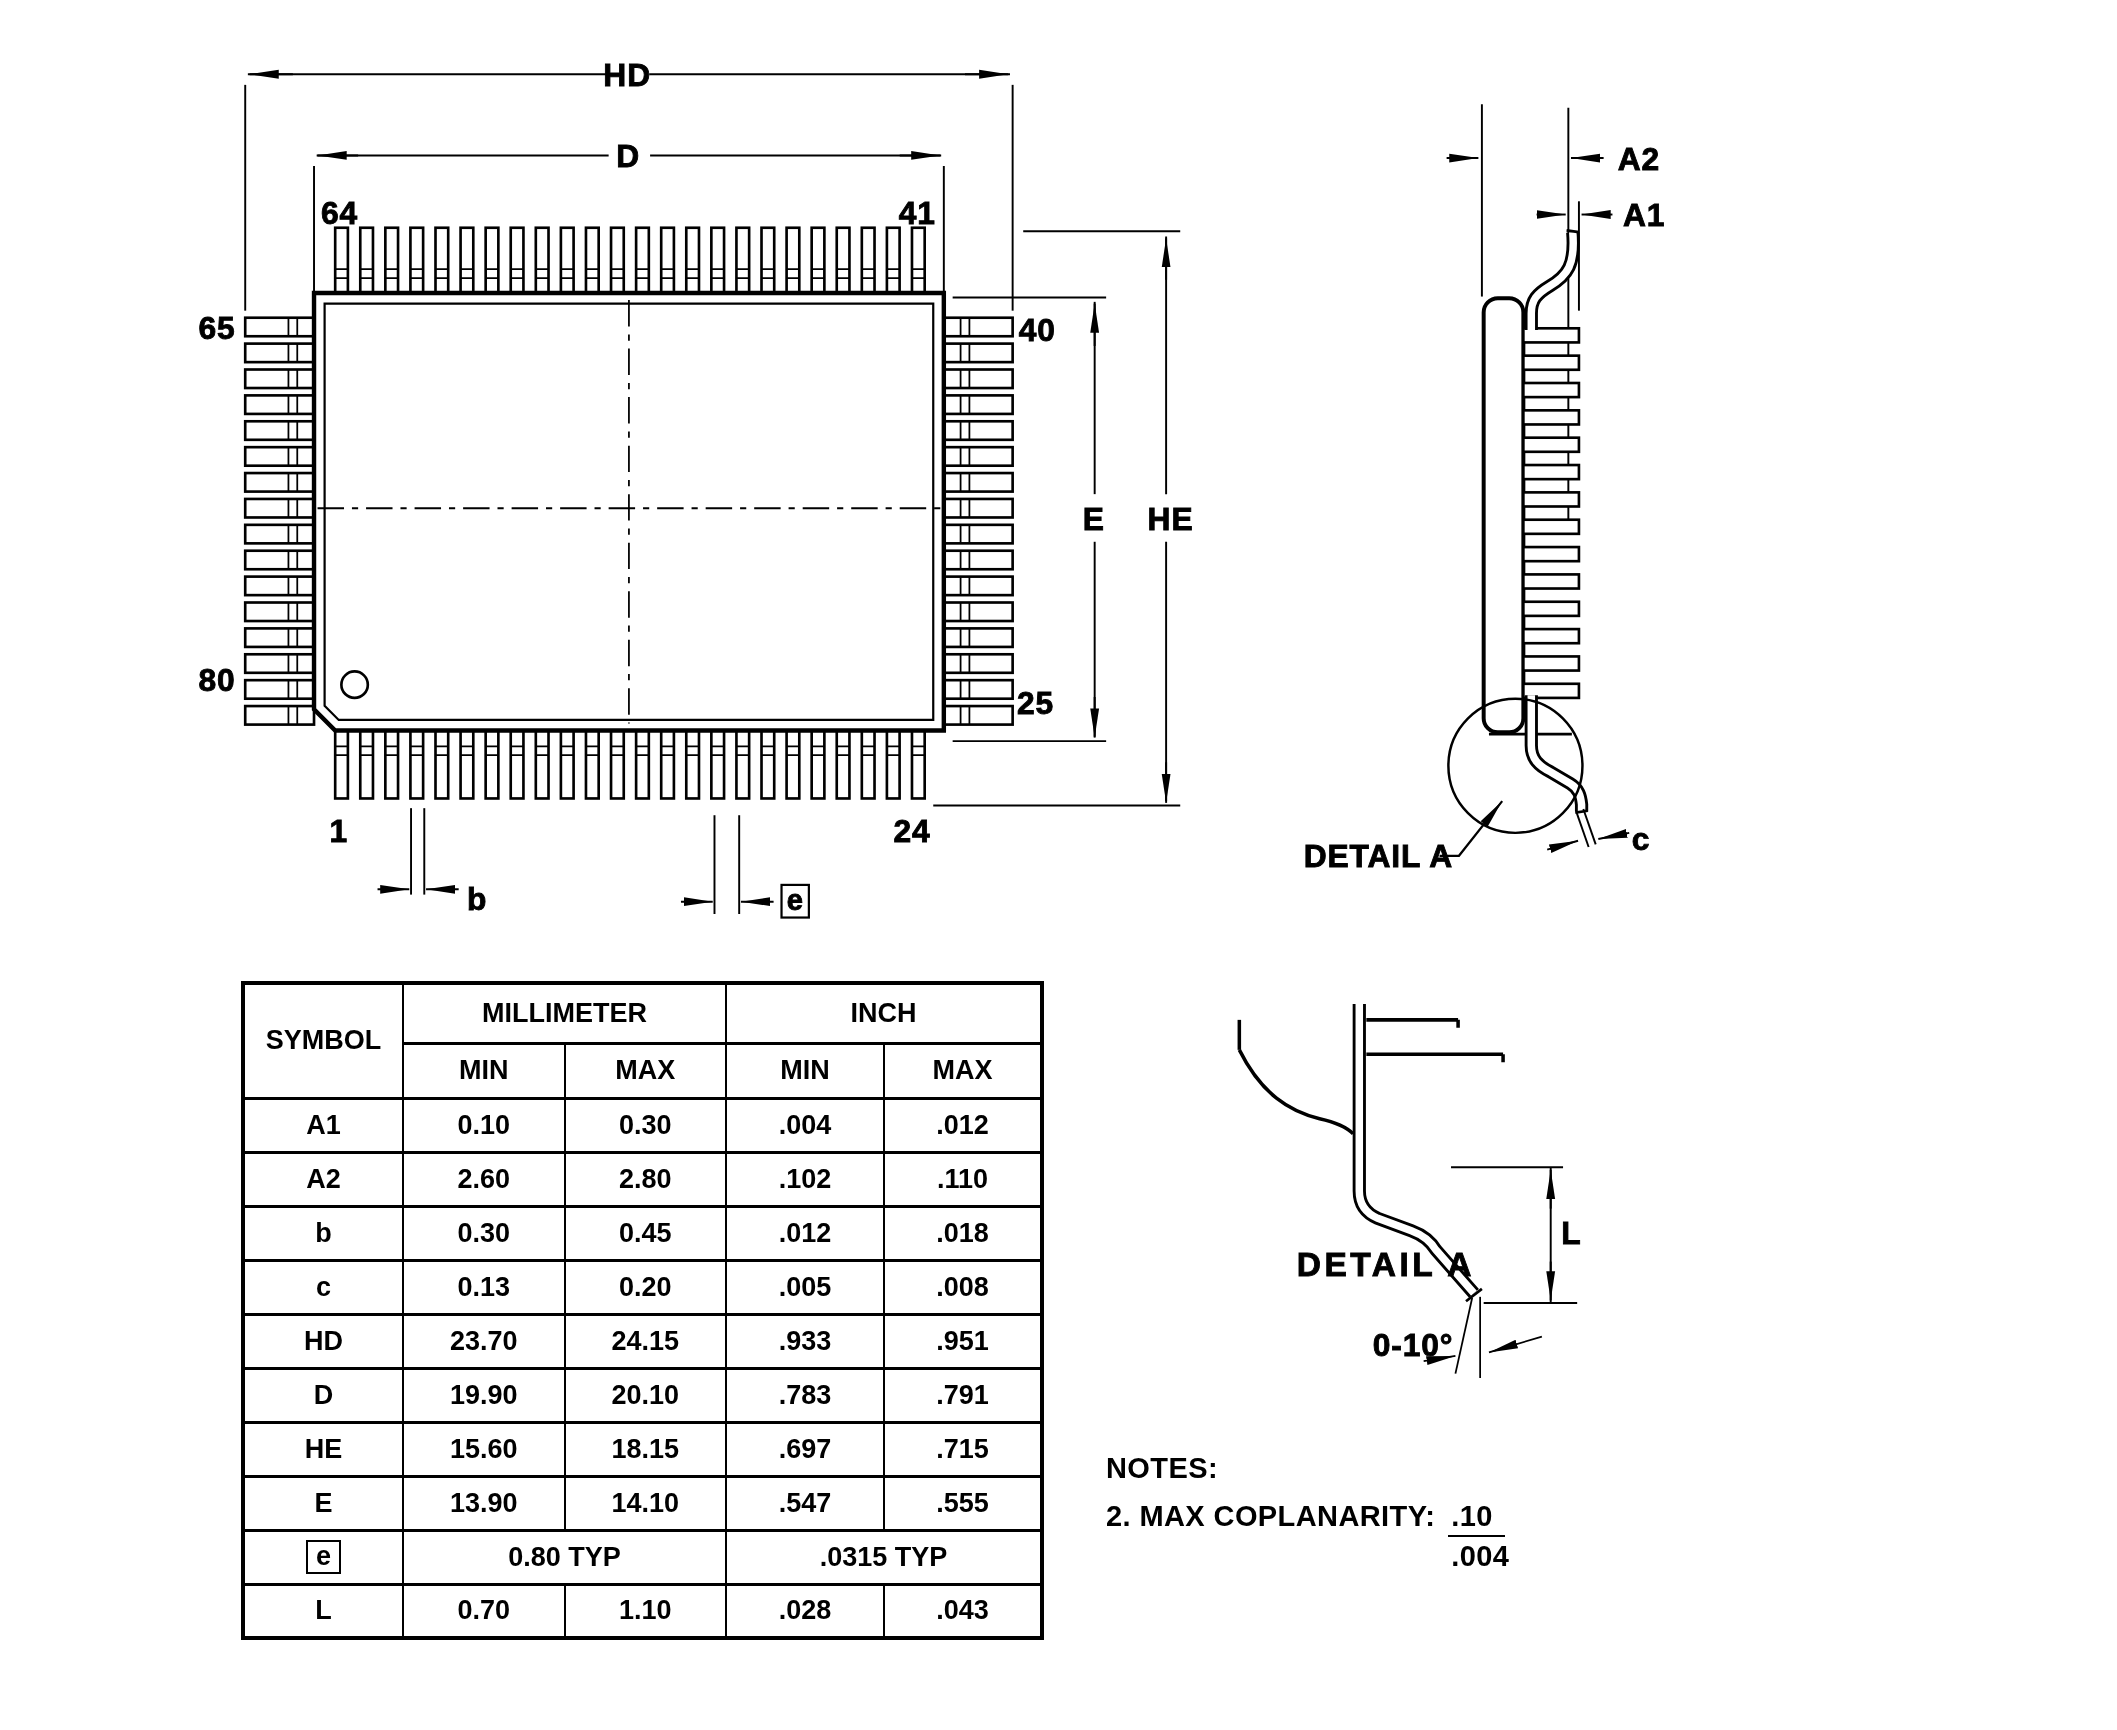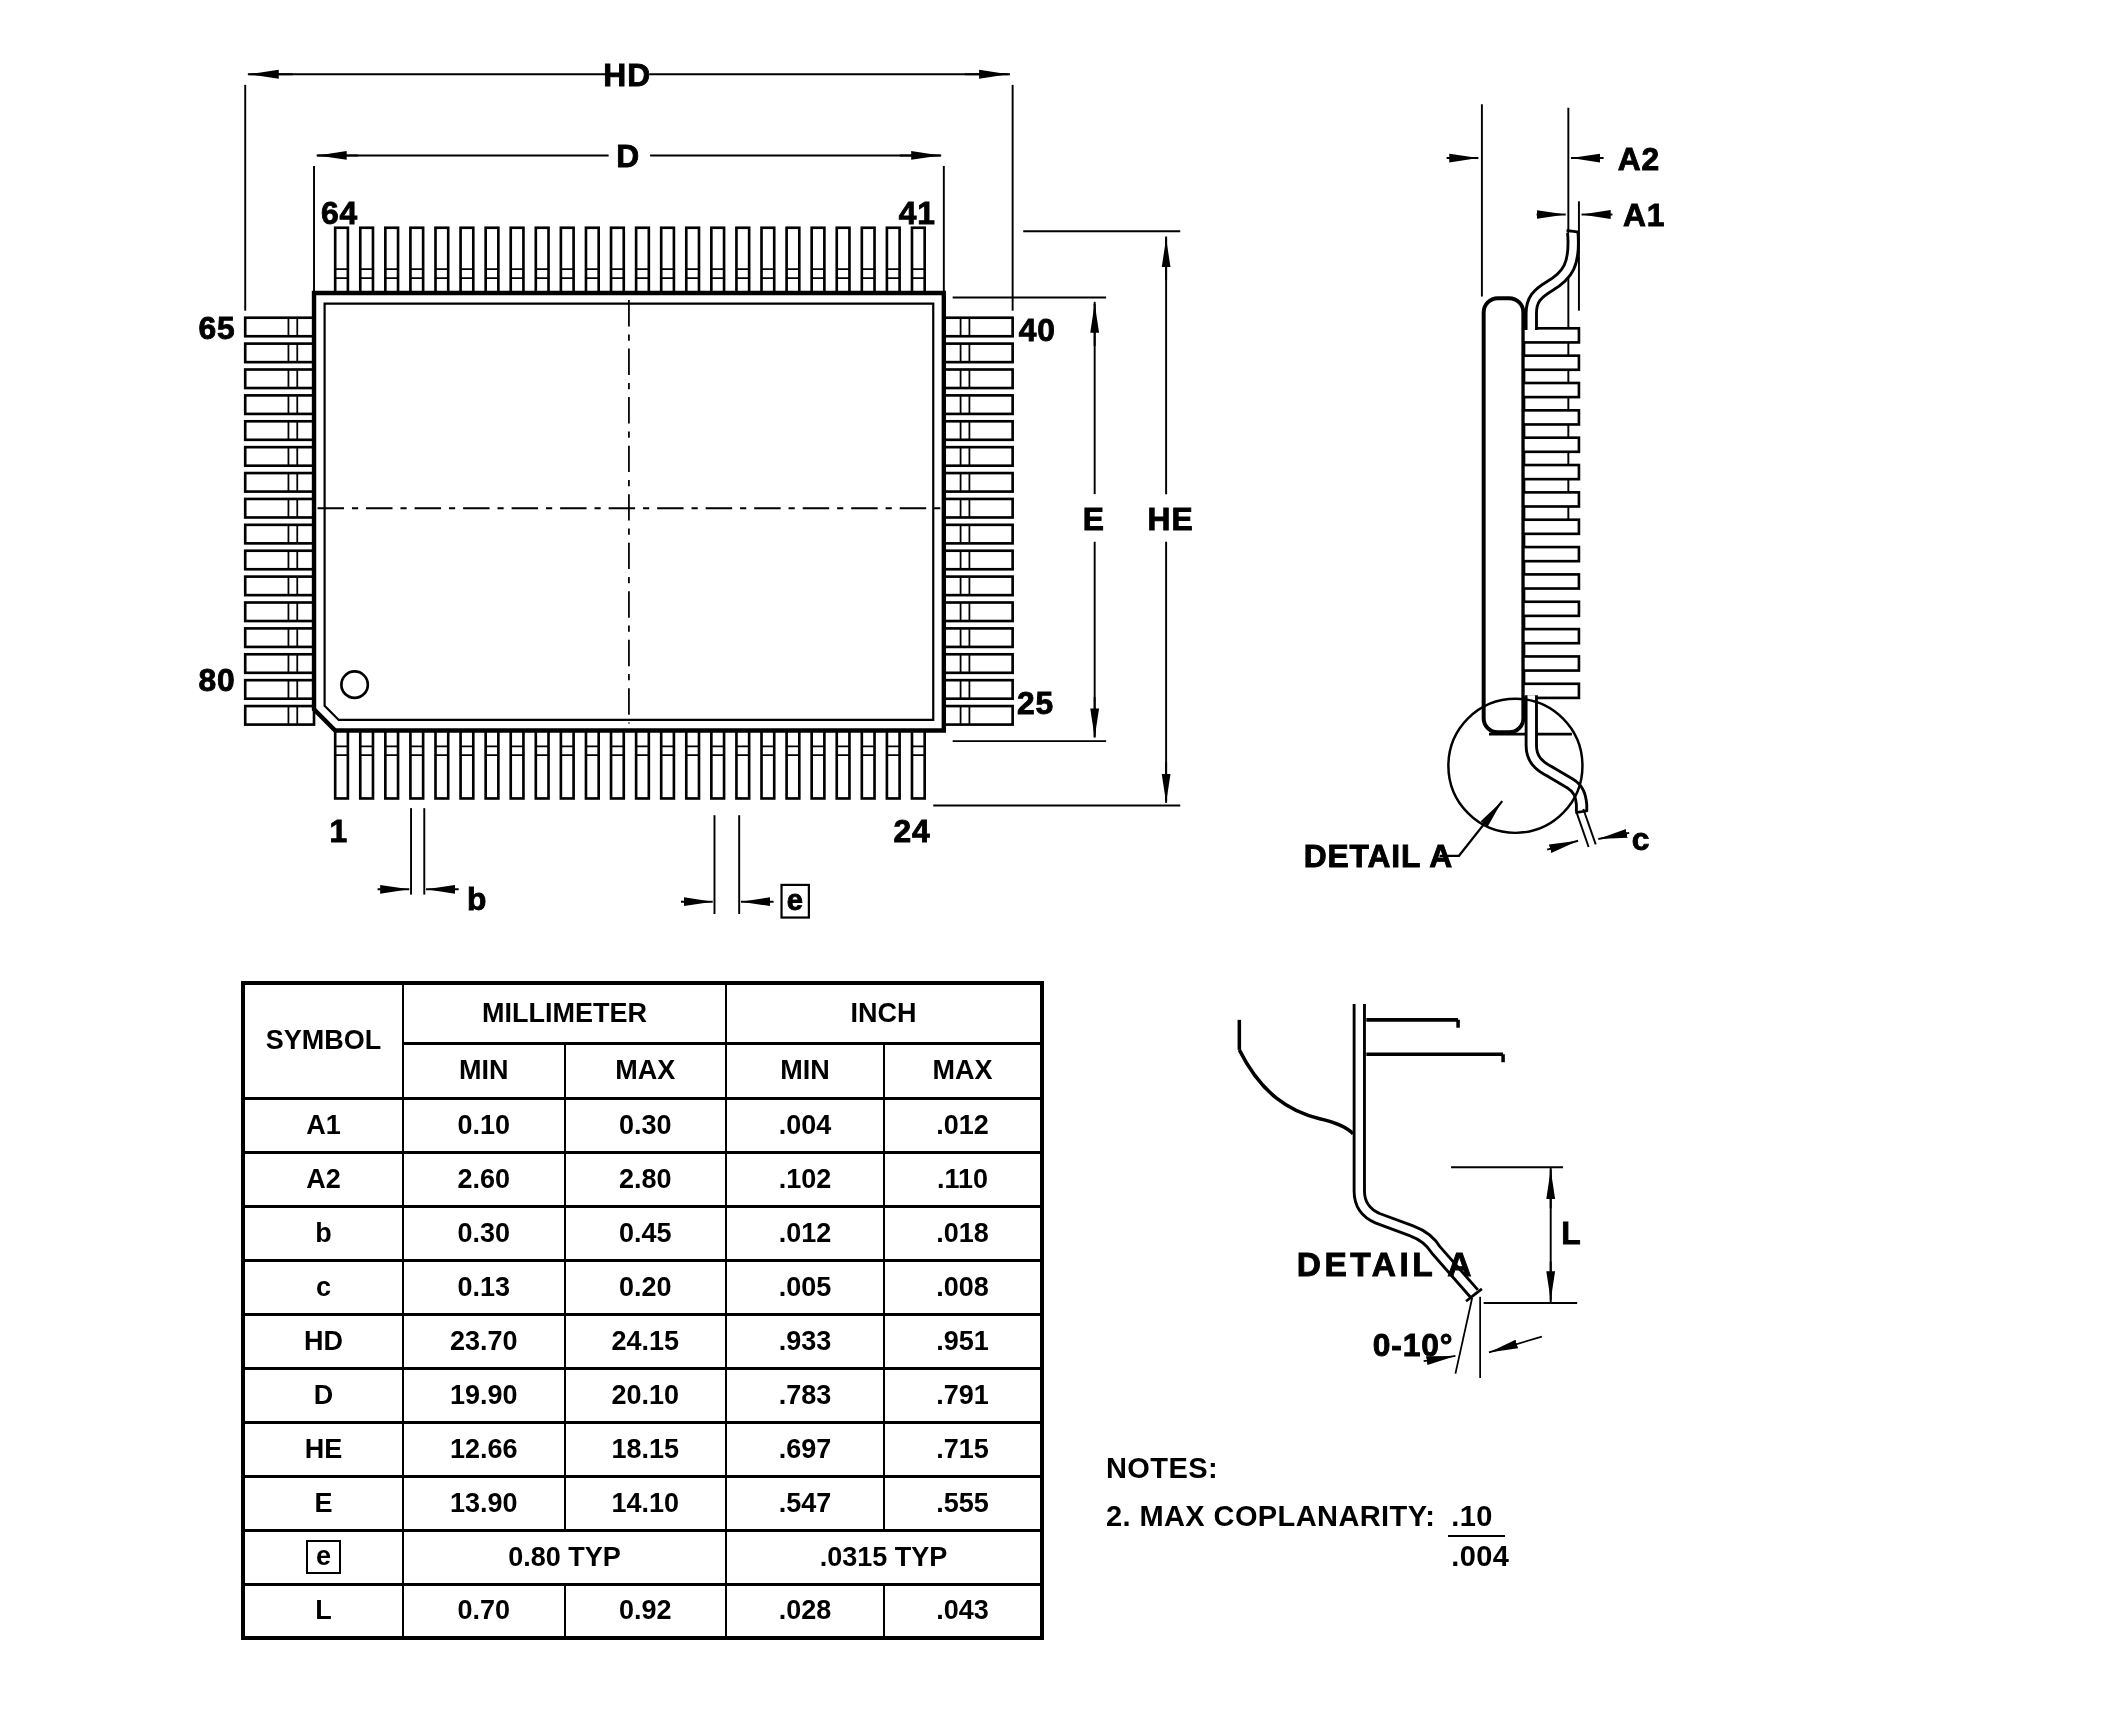--- a/index.html
+++ b/index.html
@@ -435,41 +435,41 @@
     </tr>
     <tr class="dr">
       <td>D</td>
       <td>19.90</td>
       <td>20.10</td>
       <td>.783</td>
       <td>.791</td>
     </tr>
     <tr class="dr">
       <td>HE</td>
-      <td>12.66</td>
+      <td>15.60</td>
       <td>18.15</td>
       <td>.697</td>
       <td>.715</td>
     </tr>
     <tr class="dr">
       <td>E</td>
       <td>13.90</td>
       <td>14.10</td>
       <td>.547</td>
       <td>.555</td>
     </tr>
     <tr class="dr">
       <td><span class="boxed">e</span></td>
       <td colspan="2">0.80 TYP</td>
       <td colspan="2">.0315 TYP</td>
     </tr>
     <tr class="dr">
       <td>L</td>
       <td>0.70</td>
-      <td>0.92</td>
+      <td>1.10</td>
       <td>.028</td>
       <td>.043</td>
     </tr>
   </tbody>
 </table>
 
 <div id="notes">
   <div class="nrow">NOTES:</div>
   <div class="nrow" id="note2-row">
     <span>2. MAX COPLANARITY:</span>

